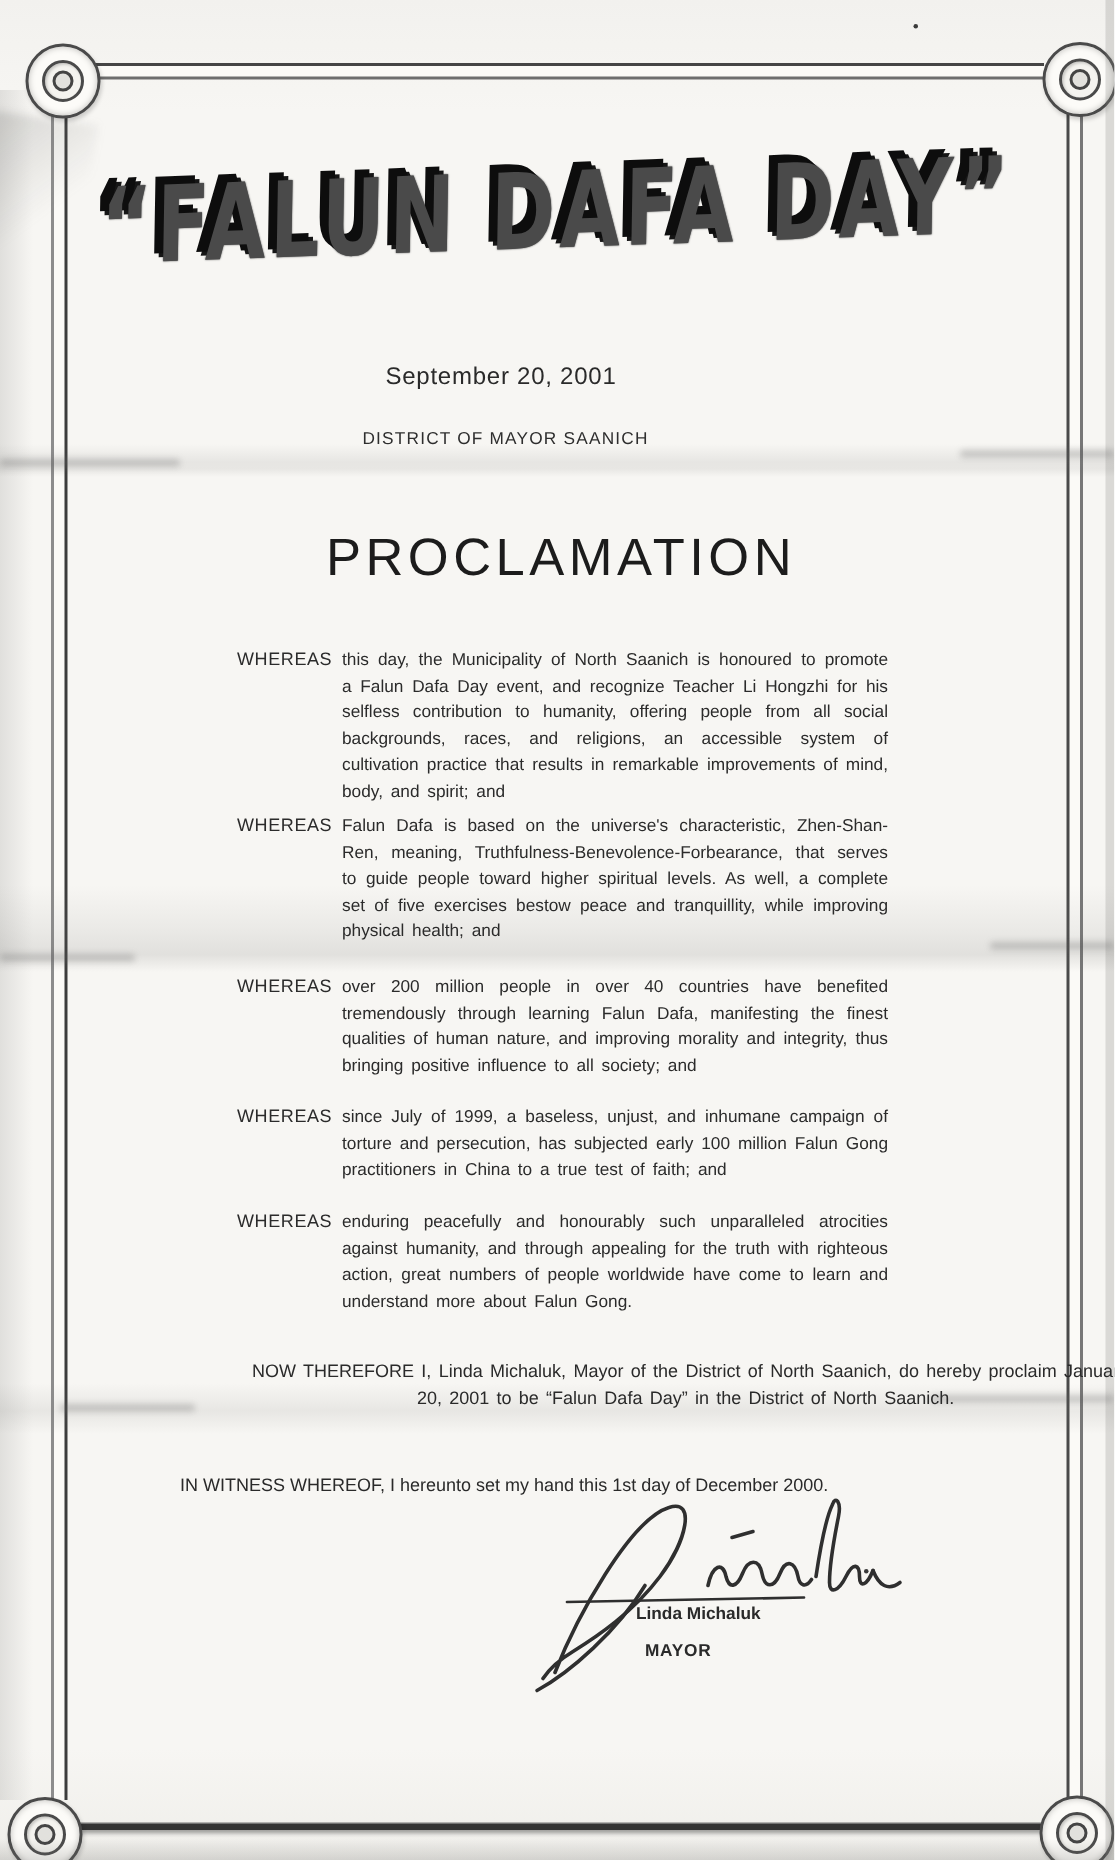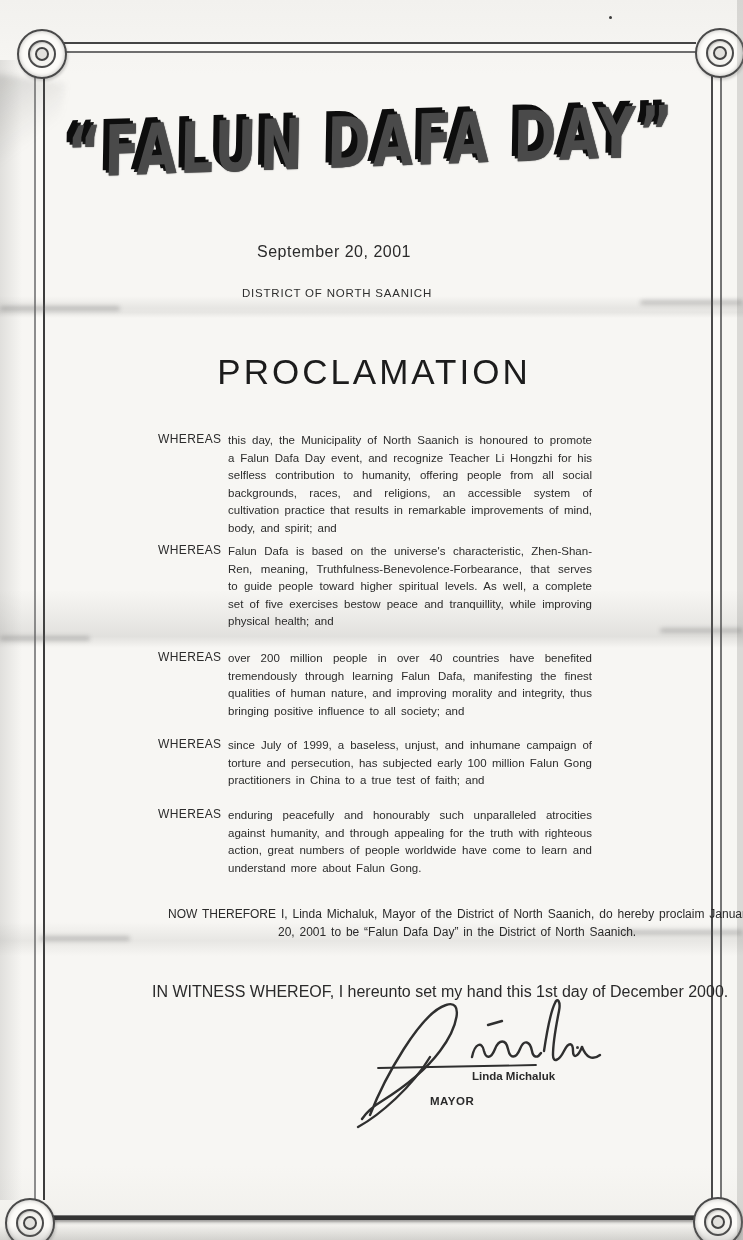--- a/index.html
+++ b/index.html
@@ -41,24 +41,24 @@
     font-size:11.5px;letter-spacing:.8px;color:#2e2e2e;}
   .procl{position:absolute;left:0;top:352px;width:748px;text-align:center;
     font-size:35px;letter-spacing:3px;color:#1c1c1c;font-weight:500;}
   
   .clause{position:absolute;left:0;top:0;width:743px;}
   .wlabel{position:absolute;left:158px;top:0;width:80px;font-size:12px;color:#2b2b2b;letter-spacing:.4px;}
   .wbody{position:absolute;left:228px;top:0;width:364px;font-size:11.5px;line-height:17.5px;
     text-align:justify;text-align-last:left;word-spacing:2px;color:#2b2b2b;}
   .therefore{position:absolute;left:120px;top:905px;width:474px;font-size:12px;line-height:18px;
     padding-left:110px;text-indent:-110px;text-align:justify;text-align-last:left;word-spacing:1.5px;color:#2a2a2a;margin-left:48px;}
-  .witness{position:absolute;left:120px;top:983px;width:560px;font-size:16px;white-space:nowrap;color:#2a2a2a;margin-left:32px;}
+  .witness{position:absolute;left:120px;top:983px;width:560px;font-size:12px;white-space:nowrap;color:#2a2a2a;}
   
   .sig-svg{position:absolute;left:320px;top:995px;width:300px;height:150px;}
-  .sig-name{position:absolute;left:424px;top:1070px;font-size:11.5px;font-weight:bold;color:#2a2a2a;margin-left:48px;}
+  .sig-name{position:absolute;left:424px;top:1070px;font-size:11.5px;font-weight:bold;color:#2a2a2a;}
   .sig-title{position:absolute;left:430px;top:1051px;font-size:11.5px;font-weight:bold;letter-spacing:.5px;color:#2a2a2a;margin-top:44px;}
   
   .crease{position:absolute;left:0;width:743px;pointer-events:none;}
   .crease.c1{top:296px;height:22px;
     background:linear-gradient(180deg,rgba(120,120,118,0) 0%,rgba(120,120,118,.13) 55%,rgba(95,95,92,.10) 75%,rgba(120,120,118,0) 100%);}
   .crease.c2{top:590px;height:58px;
     background:linear-gradient(180deg,rgba(125,125,122,0) 0%,rgba(125,125,122,.10) 50%,rgba(100,100,97,.15) 80%,rgba(125,125,122,0) 100%);}
   .crease.c3{top:922px;height:34px;
     background:linear-gradient(180deg,rgba(125,125,122,0) 0%,rgba(118,118,115,.12) 55%,rgba(125,125,122,0) 100%);}
   .smudge{position:absolute;background:rgba(90,90,88,.28);filter:blur(2px);border-radius:3px;pointer-events:none;}
@@ -115,21 +115,21 @@
   <div class="speck" style="left:609px;top:16px;"></div>
   <div class="speck" style="left:576px;top:1046px;"></div>
 
   <div class="title-wrap">
     <span class="t3d">
       <span class="front">“FALUN DAFA DAY”</span>
     </span>
   </div>
 
   <div class="dateline">September 20, 2001</div>
-  <div class="district">DISTRICT OF NORTH SAANICH</div>
+  <div class="district">DISTRICT OF MAYOR SAANICH</div>
   <div class="procl">PROCLAMATION</div>
 
   <div class="clause" style="top:432px;">
     <div class="wlabel">WHEREAS</div>
     <div class="wbody">this day, the Municipality of North Saanich is honoured to promote a Falun Dafa Day event, and recognize Teacher Li Hongzhi for his selfless contribution to humanity, offering people from all social backgrounds, races, and religions, an accessible system of cultivation practice that results in remarkable improvements of mind, body, and spirit; and</div>
   </div>
   <div class="clause" style="top:543px;">
     <div class="wlabel">WHEREAS</div>
     <div class="wbody">Falun Dafa is based on the universe's characteristic, Zhen-Shan-Ren, meaning, Truthfulness-Benevolence-Forbearance, that serves to guide people toward higher spiritual levels. As well, a complete set of five exercises bestow peace and tranquillity, while improving physical health; and</div>
   </div>

